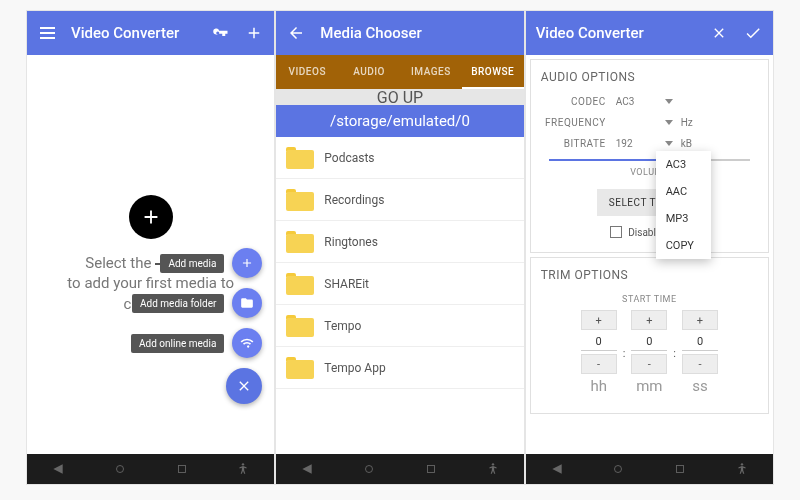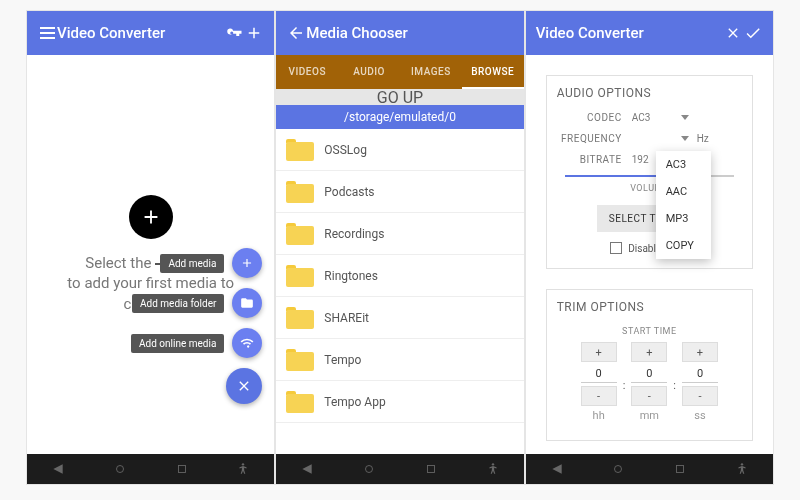--- a/index.html
+++ b/index.html
@@ -1,29 +1,29 @@
 <!DOCTYPE html>
 <html><head>
 <meta charset="utf-8">
 <style>
 *{margin:0;padding:0;box-sizing:border-box;font-family:Roboto,Arial,sans-serif}
 body{background:#f8f8f8;width:800px;height:500px;overflow:hidden;position:relative}
 .container{display:flex;width:800px;height:500px;padding:10px 26px 0 26px;gap:0}
 .pane{width:250px;height:475px;background:#fff;display:flex;flex-direction:column;position:relative;border:1px solid #e5e5e5;overflow:hidden}
-.appbar{background:#5b74e2;color:#fff;height:44px;display:flex;align-items:center;padding:0 10px;gap:0;flex-shrink:0}
+.appbar{background:#5b74e2;color:#fff;height:44px;display:flex;align-items:center;padding:0 10px;gap:14px;flex-shrink:0}
 .appbar .title{font-size:15px;font-weight:500;flex:1}
 .ic{width:20px;height:20px;display:inline-flex;align-items:center;justify-content:center;flex-shrink:0}
 .ham{flex-direction:column;gap:3px}
 .ham span{display:block;width:15px;height:2px;background:#fff}
 .arrow-back svg,.plus svg,.key svg,.check svg,.close-x svg{fill:#fff}
 .tabs{background:#a16207;display:flex;height:34px;flex-shrink:0}
 .tab{flex:1;color:rgba(255,255,255,.75);font-size:10px;font-weight:500;display:flex;align-items:center;justify-content:center;letter-spacing:.5px;border-bottom:2px solid transparent}
 .tab.active{color:#fff;border-bottom-color:#fff}
 .goup{background:#e6e6e6;height:16px;font-size:16px;color:#555;display:flex;align-items:center;justify-content:center;flex-shrink:0}
-.pathbar{background:#5b74e2;color:#fff;font-size:12px;height:24px;display:flex;align-items:center;justify-content:center;flex-shrink:0}
+.pathbar{background:#5b74e2;color:#fff;font-size:15px;height:32px;display:flex;align-items:center;justify-content:center;flex-shrink:0}
 .folders{flex:1;overflow:hidden}
 .frow{display:flex;align-items:center;height:42px;padding:0 10px;gap:10px;border-bottom:1px solid #eee}
 .ficon{width:28px;height:22px;position:relative}
 .ficon::before{content:"";position:absolute;top:0;left:0;width:10px;height:4px;background:#f5ca3b;border-radius:2px 2px 0 0}
 .ficon::after{content:"";position:absolute;top:3px;left:0;width:28px;height:19px;background:#f7d354;border-radius:2px}
 .fname{font-size:12px;color:#555}
 .empty{flex:1;display:flex;flex-direction:column;align-items:center;justify-content:center;padding:0 20px;text-align:center;color:#6a6a6a;position:relative}
 .bigplus{width:44px;height:44px;border-radius:50%;background:#000;display:flex;align-items:center;justify-content:center;margin-bottom:14px}
 .bigplus svg{fill:#fff}
 .empty-text{font-size:15px;line-height:1.35;color:#777}
@@ -33,21 +33,21 @@
 .inlineplus::after{top:6px;left:0;height:2px;width:14px}
 .fab-stack{position:absolute;right:12px;bottom:50px;display:flex;flex-direction:column;align-items:flex-end;gap:10px}
 .fab-row{display:flex;align-items:center;gap:8px}
 .fab-label{background:#555;color:#fff;font-size:10px;padding:4px 8px;border-radius:2px}
 .fab{width:30px;height:30px;border-radius:50%;display:flex;align-items:center;justify-content:center;box-shadow:0 2px 5px rgba(0,0,0,.3)}
 .fab.small{background:#6b7ff0}
 .fab.close{width:36px;height:36px;background:#5b74e2}
 .fab svg{fill:#fff}
 .navbar{height:30px;background:#1c1c1c;display:flex;align-items:center;justify-content:space-around;flex-shrink:0}
 .navbar .nb{width:14px;height:14px;opacity:.6}
-.card{margin:20px;border:1px solid #e0e0e0;padding:10px 10px 14px 10px}
+.card{margin:4px;border:1px solid #e0e0e0;padding:10px 10px 14px 10px}
 .card-title{font-size:12px;color:#666;letter-spacing:.5px;margin-bottom:12px}
 .opt-row{display:flex;align-items:center;font-size:10px;color:#777;margin-bottom:10px}
 .opt-label{width:65px;text-align:right;margin-right:10px;letter-spacing:.5px}
 .opt-val{width:45px;text-align:left}
 .caret{width:0;height:0;border-left:4px solid transparent;border-right:4px solid transparent;border-top:5px solid #888;margin-left:4px}
 .unit{margin-left:8px}
 .dropdown{position:absolute;top:96px;left:130px;background:#fff;box-shadow:0 3px 10px rgba(0,0,0,.25);z-index:10;width:55px}
 .dd-item{padding:7px 10px;font-size:11px;color:#333}
 .slider{position:relative;height:2px;background:#ccc;margin:10px 8px 6px 8px}
 .slider::before{content:"";position:absolute;left:0;width:78%;height:2px;background:#5b74e2}
@@ -55,21 +55,21 @@
 .vol-label{text-align:center;font-size:9px;color:#888;letter-spacing:.5px;margin-bottom:12px}
 .btn-raised{background:#e8e8e8;border:none;padding:8px 12px;font-size:10px;color:#333;letter-spacing:.5px;display:block;margin:0 auto 10px auto}
 .chk-row{display:flex;align-items:center;justify-content:center;gap:6px;font-size:10px;color:#555}
 .chk{width:12px;height:12px;border:1.5px solid #777}
 .time-label{text-align:center;font-size:9px;color:#888;letter-spacing:.5px;margin-bottom:6px}
 .time-grid{display:flex;justify-content:center;gap:6px;margin-bottom:4px}
 .tm-col{display:flex;flex-direction:column;align-items:center;gap:3px}
 .tm-btn{width:36px;height:20px;background:#eee;border:1px solid #ddd;font-size:11px;color:#555;display:flex;align-items:center;justify-content:center}
 .tm-val{width:36px;height:18px;border-bottom:1px solid #ccc;font-size:11px;display:flex;align-items:center;justify-content:center;color:#333}
 .tm-sep{display:flex;align-items:center;font-size:11px;color:#555;height:64px;padding-top:22px}
-.tm-sub{font-size:11px;color:#999}
+.tm-sub{font-size:15px;color:#999}
 .options-scroll{flex:1;overflow:hidden;position:relative}
 </style>
 </head>
 <body>
 
 <div class="container">
 
 <div class="pane">
   <div class="appbar">
     <span class="ic ham">
@@ -163,24 +163,20 @@
   </div>
   <div class="tabs">
     <div class="tab">VIDEOS</div>
     <div class="tab">AUDIO</div>
     <div class="tab">IMAGES</div>
     <div class="tab active">BROWSE</div>
   </div>
   <div class="goup">GO UP</div>
   <div class="pathbar">/storage/emulated/0</div>
   <div class="folders">
-    <div class="frow">
-          <span class="ficon"></span>
-          <span class="fname">OSSLog</span>
-        </div>
     <div class="frow">
           <span class="ficon"></span>
           <span class="fname">Podcasts</span>
         </div>
     <div class="frow">
           <span class="ficon"></span>
           <span class="fname">Recordings</span>
         </div>
     <div class="frow">
           <span class="ficon"></span>

